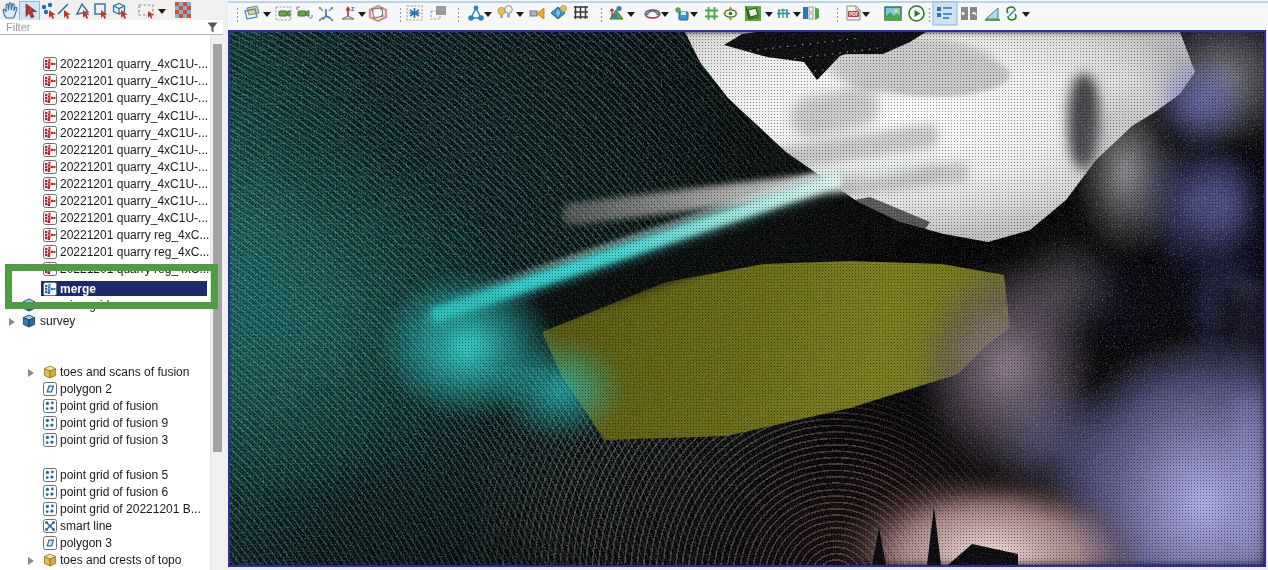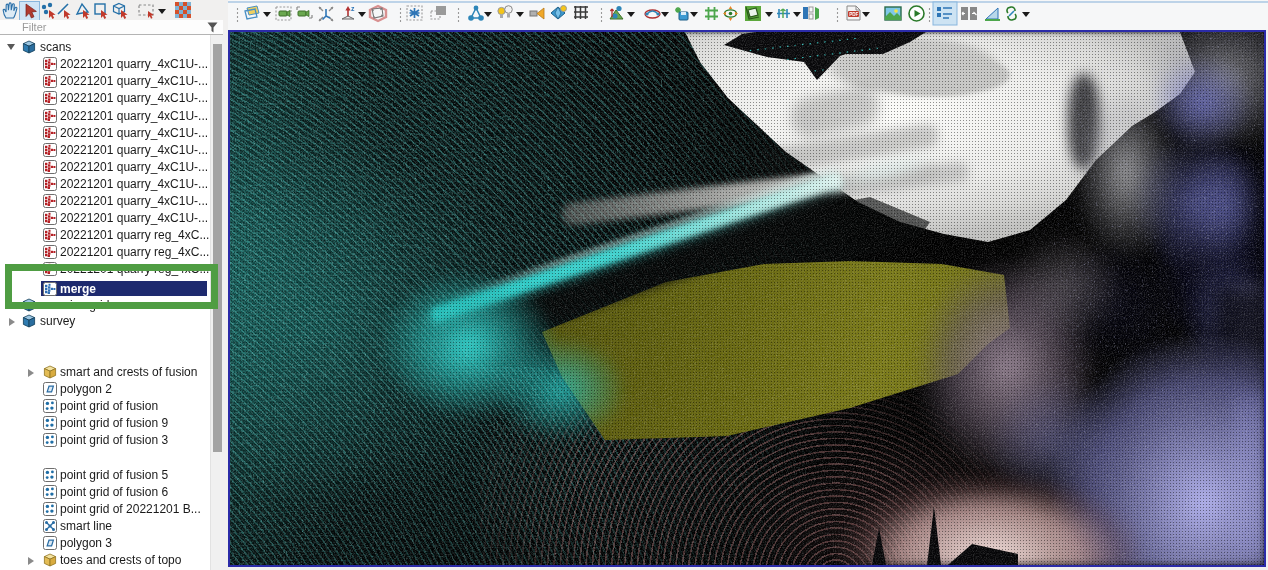--- a/index.html
+++ b/index.html
@@ -1,21 +1,21 @@
 <!DOCTYPE html>
 <html><head>
 <meta charset="utf-8">
 <style>
 html,body{margin:0;padding:0;}
 body{width:1268px;height:570px;background:#f1f0ef;font-family:"Liberation Sans",sans-serif;position:relative;overflow:hidden;}
 .abs{position:absolute;}
 #ltb{left:0;top:0;width:228px;height:20px;background:#f1f0ef;}
 #ltb svg{position:absolute;top:1px;left:0;}
 #filterrow{left:0;top:20px;width:223px;height:14px;background:#fdfdfd;border-bottom:1px solid #b4b4b4;}
-#filterrow span{position:absolute;left:6px;top:1px;font-size:11px;color:#9b9b9b;margin-left:16px;}
+#filterrow span{position:absolute;left:6px;top:1px;font-size:11px;color:#9b9b9b;}
 #tree{left:0;top:35px;width:210px;height:535px;background:#ffffff;overflow:hidden;}
 .row{position:absolute;height:17px;left:0;width:210px;font-size:12px;color:#1a1a1a;white-space:nowrap;}
 .row .lbl{position:absolute;top:1px;}
 .row svg{position:absolute;top:1px;}
 .car{position:absolute;top:5px;width:0;height:0;}
 .cardown{border-left:4px solid transparent;border-right:4px solid transparent;border-top:6px solid #595959;}
 .carright{border-top:4px solid transparent;border-bottom:4px solid transparent;border-left:6px solid #8a8a8a;}
 #sbar{left:210px;top:35px;width:13px;height:535px;background:#f0f0f0;border-left:1px solid #e2e2e2;}
 #sthumb{position:absolute;left:2px;top:9px;width:9px;height:408px;background:#a3a3a3;}
 #vtb{left:228px;top:0;width:1040px;height:30px;background:#f6f7f8;}
@@ -130,27 +130,20 @@
 <rect x="187" y="13" width="4" height="4" fill="#d4502a"></rect>
 </svg>
   </div>
 <div id="filterrow" class="abs">
     <span>Filter</span>
 <svg style="position:absolute;right:5px;top:2px" width="11" height="11" viewBox="0 0 11 11">
       <path d="M0.5 0.5 h10 l-4 5 v5 l-2 -1.5 v-3.5 z" fill="#555"></path>
     </svg>
 </div>
 <div id="tree" class="abs">
-<div class="row" style="top:4.1px">
-      <div class="car cardown" style="left:7px"></div>
-      <svg width="14" height="14" style="left:22px" viewBox="0 0 14 14">
-        <use href="#i_cube"></use>
-      </svg>
-      <span class="lbl" style="left:40px">scans</span>
-    </div>
 <div class="row" style="top:21.2px">
       <svg width="14" height="14" style="left:43px" viewBox="0 0 14 14">
         <use href="#i_scanr"></use>
       </svg>
       <span class="lbl" style="left:60px">20221201 quarry_4xC1U-...</span>
     </div>
 <div class="row" style="top:38.3px">
       <svg width="14" height="14" style="left:43px" viewBox="0 0 14 14">
         <use href="#i_scanr"></use>
       </svg>
@@ -241,21 +234,21 @@
       <svg width="14" height="14" style="left:22px" viewBox="0 0 14 14">
         <use href="#i_cube"></use>
       </svg>
       <span class="lbl" style="left:40px">survey</span>
     </div>
 <div class="row" style="top:329px">
       <div class="car carright" style="left:28px"></div>
       <svg width="14" height="14" style="left:43px" viewBox="0 0 14 14">
         <use href="#i_ybox"></use>
       </svg>
-      <span class="lbl" style="left:60px">smart and crests of fusion</span>
+      <span class="lbl" style="left:60px">toes and scans of fusion</span>
     </div>
 <div class="row" style="top:346.1px">
       <svg width="14" height="14" style="left:43px" viewBox="0 0 14 14">
         <use href="#i_poly"></use>
       </svg>
       <span class="lbl" style="left:60px">polygon 2</span>
     </div>
 <div class="row" style="top:363.2px">
       <svg width="14" height="14" style="left:43px" viewBox="0 0 14 14">
         <use href="#i_pgrid"></use>

